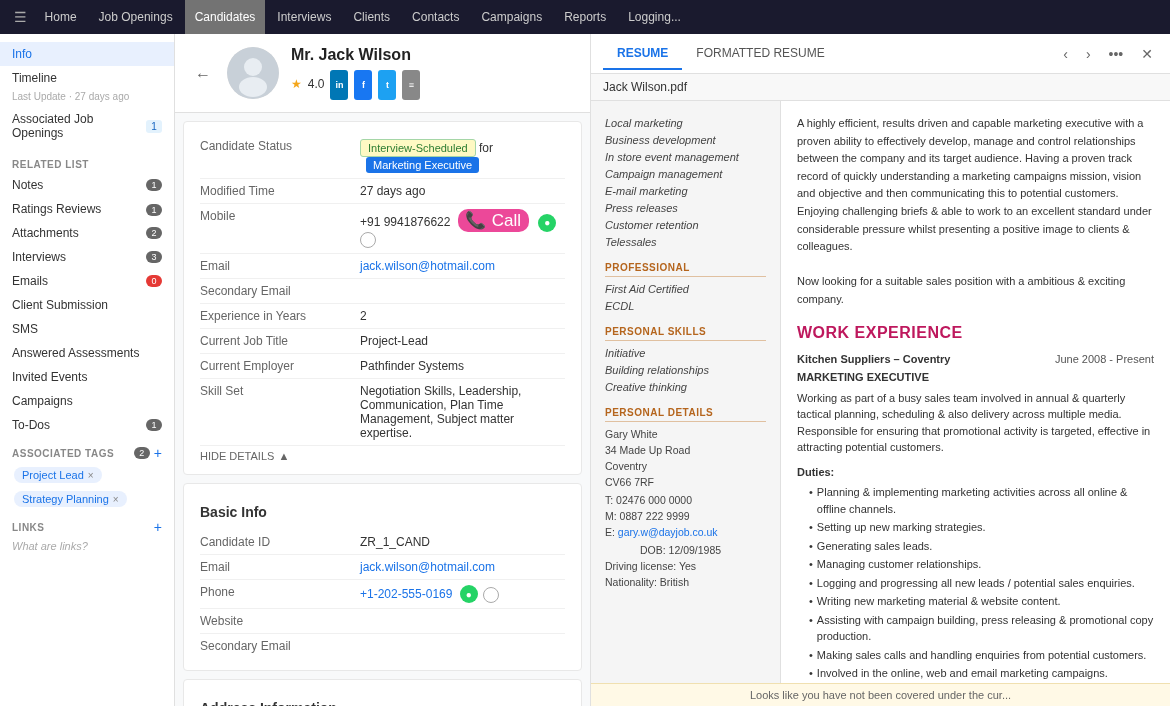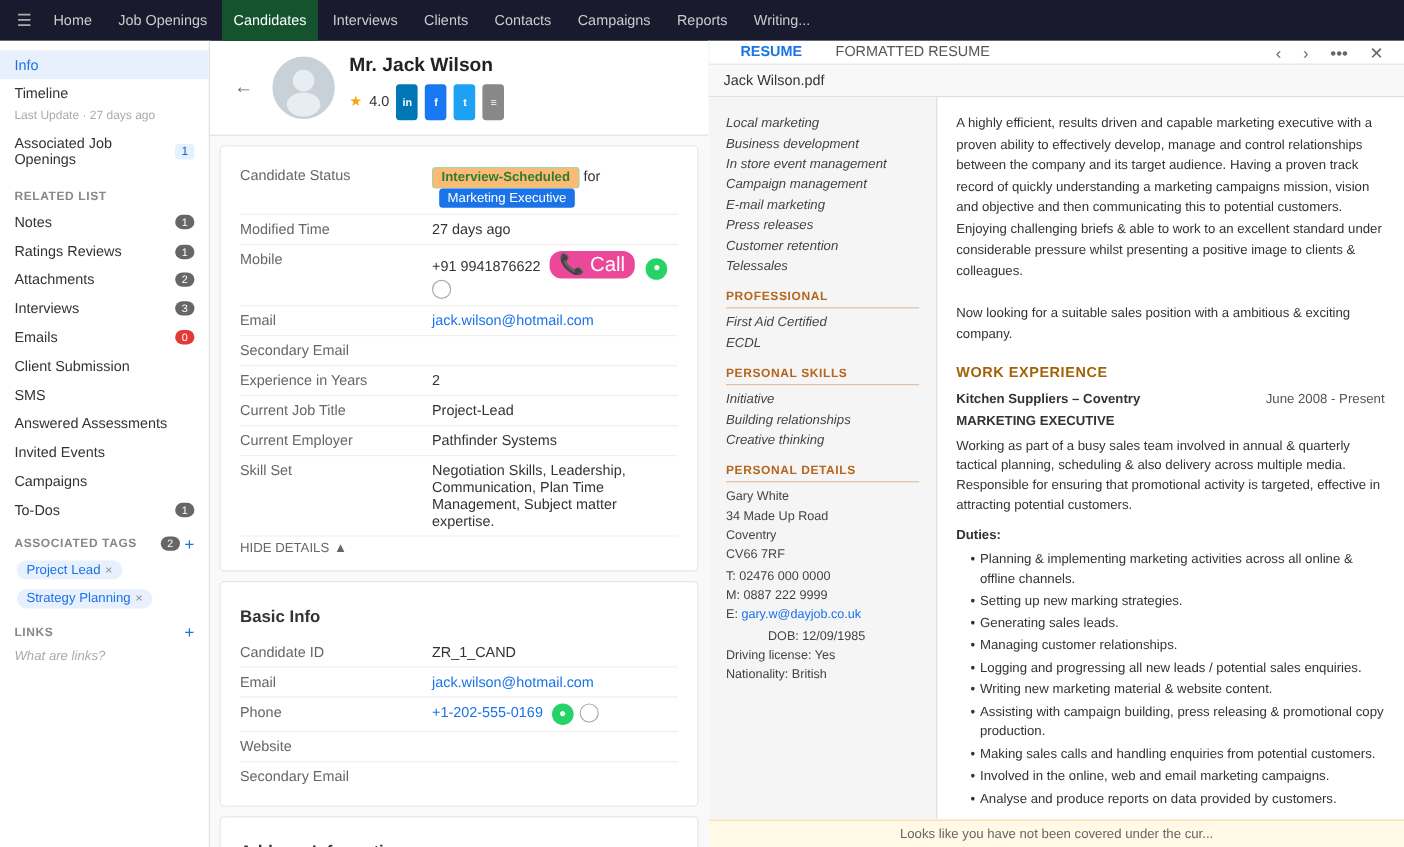--- a/index.html
+++ b/index.html
@@ -2,21 +2,21 @@
 <html><head>
   <meta charset="utf-8">
   <style>
     * { box-sizing: border-box; margin: 0; padding: 0; }
     body { font-family: -apple-system, BlinkMacSystemFont, 'Segoe UI', Arial, sans-serif; font-size: 12px; background: #f0f2f5; color: #333; overflow: hidden; }
 
     
     .top-nav { display: flex; align-items: center; background: #1a1a2e; height: 34px; padding: 0 8px; gap: 2px; }
     .nav-menu-icon { color: #aaa; padding: 0 6px; font-size: 14px; cursor: pointer; }
     .nav-item { color: #ccc; padding: 0 10px; height: 34px; display: flex; align-items: center; font-size: 12px; cursor: pointer; white-space: nowrap; }
-    .nav-item.highlight { background: #14532d; color: #fff; }
+    .nav-item.highlight { background: #737373; color: #fff; }
 
     
     .main-layout { display: flex; height: calc(706px - 34px); }
 
     
     .left-sidebar { width: 175px; background: #fff; border-right: 1px solid #e0e0e0; overflow-y: auto; flex-shrink: 0; }
     .sidebar-section { padding: 8px 0; }
     .sidebar-item { padding: 5px 12px; cursor: pointer; display: flex; align-items: center; gap: 6px; font-size: 12px; color: #333; }
     .sidebar-item.active { background: #e8f0fe; color: #1a73e8; }
     .sidebar-label-section { padding: 6px 12px 3px; font-size: 10px; font-weight: 600; color: #888; text-transform: uppercase; letter-spacing: 0.5px; }
@@ -40,58 +40,58 @@
     .facebook { background: #1877f2; }
     .doc-icon { background: #888; }
     .back-btn { color: #666; cursor: pointer; font-size: 16px; padding: 4px; }
 
     
     .details-section { background: #fff; margin: 8px; padding: 12px 16px; border-radius: 4px; border: 1px solid #e8e8e8; }
     .field-row { display: flex; align-items: flex-start; padding: 5px 0; border-bottom: 1px solid #f0f0f0; }
     .field-row:last-child { border-bottom: none; }
     .field-label { width: 160px; color: #666; font-size: 12px; flex-shrink: 0; }
     .field-value { flex: 1; color: #333; font-size: 12px; }
-    .status-badge { background: #fdba74; color: #2e7d32; border: 1px solid #a5d6a7; border-radius: 3px; padding: 2px 7px; font-size: 11px; display: inline-block; font-weight: bold; }
+    .status-badge { background: #fef9c3; color: #2e7d32; border: 1px solid #a5d6a7; border-radius: 3px; padding: 2px 7px; font-size: 11px; display: inline-block; }
     .marketing-badge { background: #1a73e8; color: #fff; border-radius: 3px; padding: 2px 7px; font-size: 11px; display: inline-block; margin-left: 6px; }
     .call-btn { background: #ec4899; color: #fff; border-radius: 10px; padding: 1px 8px; font-size: 17px; cursor: pointer; display: inline-flex; align-items: center; gap: 3px; margin: 0 4px; }
     .email-link { color: #1a73e8; text-decoration: none; }
     .hide-details { display: flex; align-items: center; gap: 4px; color: #666; font-size: 11px; cursor: pointer; margin-top: 4px; }
 
     
     .section-title { font-size: 14px; font-weight: 600; color: #333; margin-bottom: 10px; padding-top: 8px; }
     .basic-info-section { background: #fff; margin: 8px; padding: 12px 16px; border-radius: 4px; border: 1px solid #e8e8e8; }
     .tag { display: inline-flex; align-items: center; gap: 4px; background: #e8f0fe; color: #1a73e8; border-radius: 12px; padding: 2px 8px; font-size: 11px; margin: 2px; }
     .tag .close { color: #888; cursor: pointer; font-size: 10px; }
     .links-placeholder { color: #aaa; font-size: 11px; font-style: italic; }
 
     
     .address-section { background: #fff; margin: 8px; padding: 12px 16px; border-radius: 4px; border: 1px solid #e8e8e8; }
 
     
     .right-panel { width: 580px; background: #fff; border-left: 1px solid #e0e0e0; display: flex; flex-direction: column; flex-shrink: 0; }
-    .resume-toolbar { display: flex; align-items: center; justify-content: space-between; padding: 0 12px; height: 20px; border-bottom: 1px solid #e0e0e0; }
+    .resume-toolbar { display: flex; align-items: center; justify-content: space-between; padding: 0 12px; height: 40px; border-bottom: 1px solid #e0e0e0; }
     .resume-tabs { display: flex; }
     .resume-tab { padding: 8px 14px; font-size: 12px; cursor: pointer; color: #555; border-bottom: 2px solid transparent; }
     .resume-tab.active { color: #1a73e8; border-bottom-color: #1a73e8; font-weight: 600; }
     .resume-toolbar-right { display: flex; align-items: center; gap: 8px; }
     .toolbar-btn { background: none; border: none; cursor: pointer; color: #666; font-size: 14px; padding: 3px 5px; }
     .resume-filename { padding: 6px 12px; font-size: 12px; color: #333; background: #f8f8f8; border-bottom: 1px solid #e0e0e0; }
     .resume-body { display: flex; flex: 1; overflow-y: auto; }
     
     
     .resume-left-col { width: 190px; background: #f5f5f5; padding: 16px 14px; flex-shrink: 0; border-right: 1px solid #e0e0e0; font-size: 11px; }
     .resume-section-header { color: #b5651d; font-size: 10px; font-weight: 700; letter-spacing: 0.5px; text-transform: uppercase; margin: 14px 0 6px; border-bottom: 1px solid #e0c0a0; padding-bottom: 3px; }
     .resume-left-item { color: #444; margin-bottom: 5px; font-size: 11px; font-style: italic; }
     .personal-detail { color: #444; margin-bottom: 4px; font-size: 10.5px; }
     .personal-detail a { color: #1a73e8; }
     
     
     .resume-right-col { flex: 1; padding: 14px 16px; font-size: 11px; line-height: 1.5; overflow-y: auto; }
     .resume-intro { color: #333; margin-bottom: 12px; font-size: 11px; line-height: 1.6; }
-    .work-exp-header { color: #a16207; font-size: 12px; font-weight: 700; letter-spacing: 0.5px; text-transform: uppercase; margin: 12px 0 6px; }
+    .work-exp-header { color: #be185d; font-size: 16px; font-weight: 700; letter-spacing: 0.5px; text-transform: uppercase; margin: 12px 0 6px; }
     .company-name { font-weight: 700; font-size: 11px; }
     .job-date { color: #555; font-size: 11px; }
     .job-title { font-weight: 700; font-size: 11px; text-transform: uppercase; margin-bottom: 4px; }
     .job-desc { color: #333; font-size: 11px; margin-bottom: 8px; }
     .duties-header { font-weight: 700; font-size: 11px; margin-bottom: 4px; }
     .duty-item { margin-left: 12px; font-size: 11px; color: #333; margin-bottom: 2px; display: flex; gap: 4px; }
     .duty-item::before { content: "•"; }
     .section-notice { background: #fff9e6; border-top: 1px solid #f0e0b0; padding: 5px 12px; font-size: 11px; color: #666; text-align: center; }
     .phone-icon { width: 18px; height: 18px; border-radius: 50%; display: inline-flex; align-items: center; justify-content: center; font-size: 10px; color: #fff; }
     .whatsapp { background: #25d366; }
@@ -106,21 +106,21 @@
 <nav class="top-nav">
   <span class="nav-menu-icon">☰</span>
   <div class="nav-item">Home</div>
   <div class="nav-item">Job Openings</div>
   <div class="nav-item highlight">Candidates</div>
   <div class="nav-item">Interviews</div>
   <div class="nav-item">Clients</div>
   <div class="nav-item">Contacts</div>
   <div class="nav-item">Campaigns</div>
   <div class="nav-item">Reports</div>
-  <div class="nav-item">Writing...</div>
+  <div class="nav-item">Logging...</div>
 </nav>
 
 <div class="main-layout">
 
   <aside class="left-sidebar">
     <div class="sidebar-section">
       <div class="sidebar-item active">
         <span>Info</span>
       </div>
       <div class="sidebar-item" style="flex-direction: column; align-items: flex-start;">

